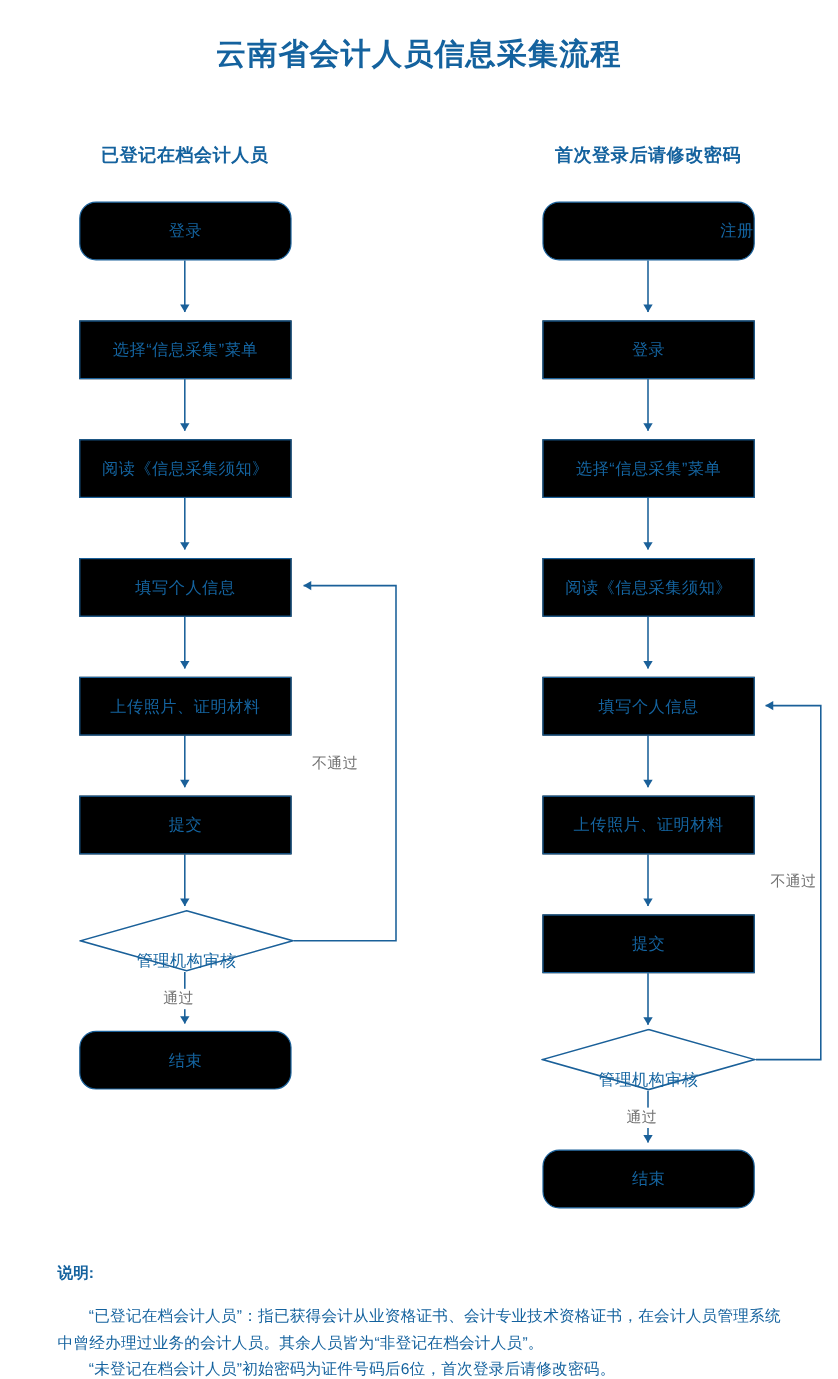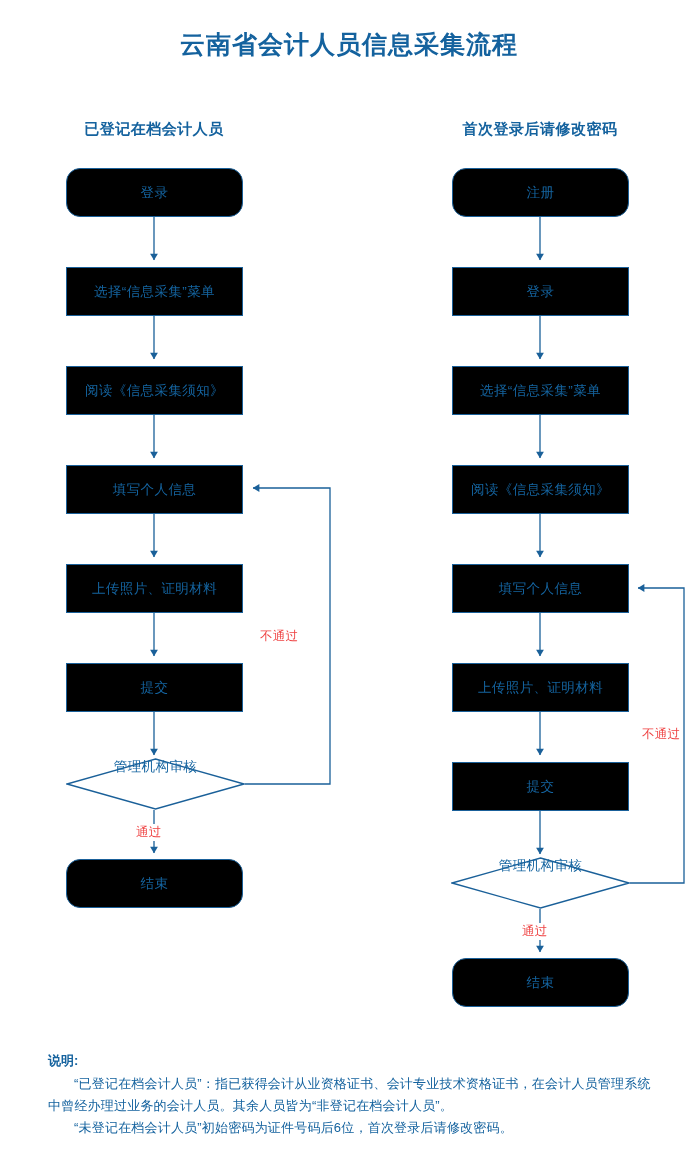--- a/index.html
+++ b/index.html
@@ -55,41 +55,41 @@
     color: #1464a0;
     font-size: 13.5px;
     letter-spacing: 0.4px;
     white-space: nowrap;
   }
   .node.rounded { border-radius: 14px; }
 
   .diamond-wrap {
     position: absolute;
     display: flex;
-    align-items: flex-start;
+    align-items: flex-end;
     justify-content: center;
   }
   .diamond-wrap .dlabel {
     position: relative;
     z-index: 2;
     color: #1464a0;
     font-size: 13.5px;
     letter-spacing: 0.4px;
     white-space: nowrap;
   }
   .diamond-wrap svg {
     position: absolute;
     left: 0; top: 0;
     z-index: 1;
   }
 
   .edge-label {
     position: absolute;
     font-size: 12.5px;
-    color: #ef4444;
+    color: #737373;
     background: #ffffff;
     padding: 0 2px;
     white-space: nowrap;
     letter-spacing: 0.3px;
   }
 
   
   #wires {
     position: absolute;
     left: 0; top: 0;
@@ -103,21 +103,21 @@
     left: 48px;
     top: 1050px;
     width: 612px;
     color: #14629e;
     font-size: 13px;
     line-height: 22px;
   }
   #notes .notes-title {
     font-weight: bold;
     font-size: 13px;
-    margin-bottom: 1px;
+    margin-bottom: 14px;
   }
   #notes p {
     margin: 0;
     text-indent: 2em;
     letter-spacing: 0.2px;
   }
 </style>
 </head>
 <body>
 
@@ -189,21 +189,21 @@
     <span class="dlabel">管理机构审核</span>
   </div>
 
   <div class="node rounded" style="left:66px; top:859px; width:177px; height:49px;">
     <span>结束</span>
   </div>
 
   <div class="edge-label" style="left:258px; top:628px;">不通过</div>
   <div class="edge-label" style="left:134px; top:824px;">通过</div>
 
-  <div class="node rounded" style="left:452px; top:168px; width:177px; height:49px;">
+  <div class="node rounded" style="left:452px; top:168px; width:177px; height:49px;justify-content:flex-end;">
     <span>注册</span>
   </div>
   <div class="node" style="left:452px; top:267px; width:177px; height:49px;">
     <span>登录</span>
   </div>
   <div class="node" style="left:452px; top:366px; width:177px; height:49px;">
     <span>选择“信息采集”菜单</span>
   </div>
   <div class="node" style="left:452px; top:465px; width:177px; height:49px;">
     <span>阅读《信息采集须知》</span>

